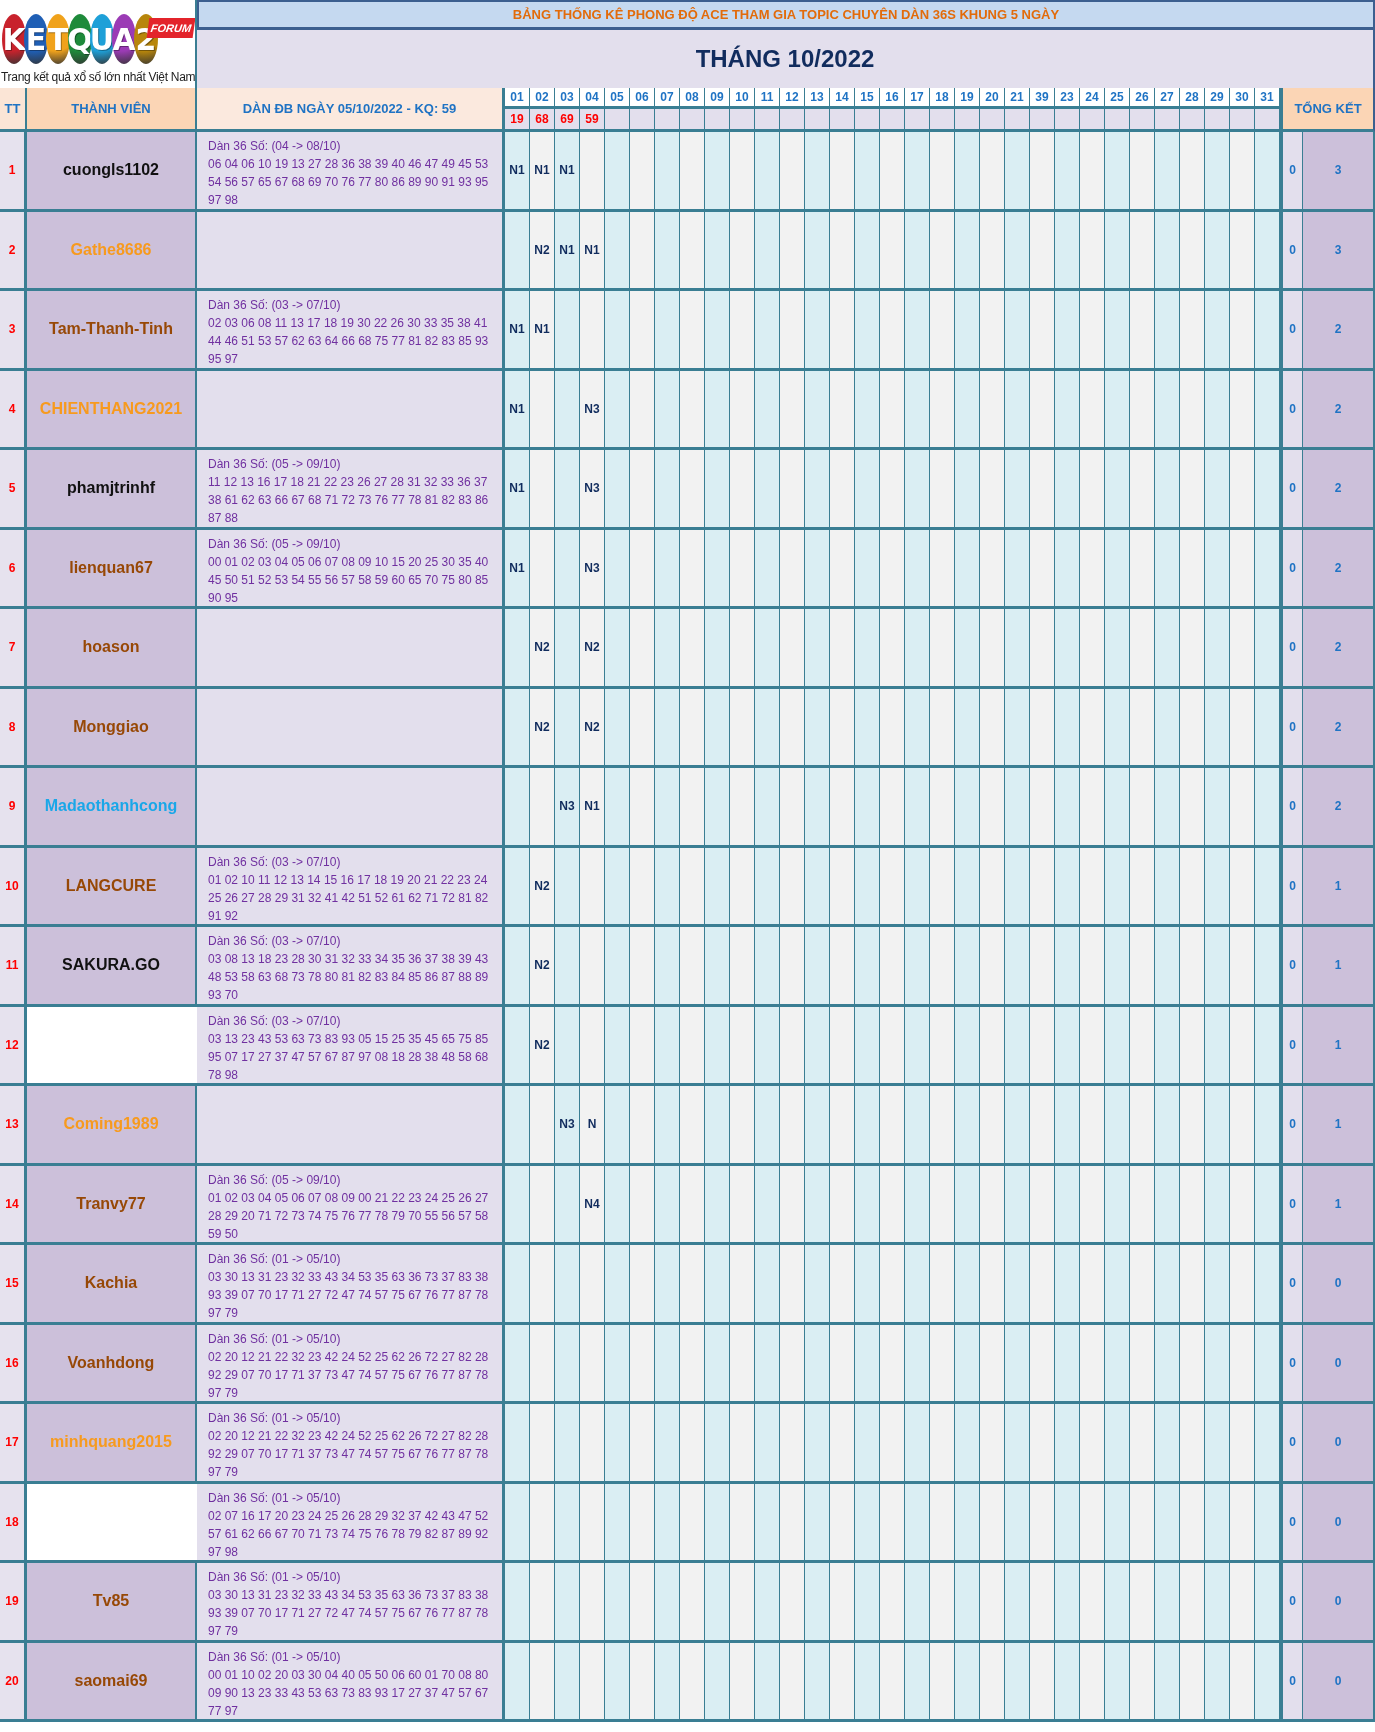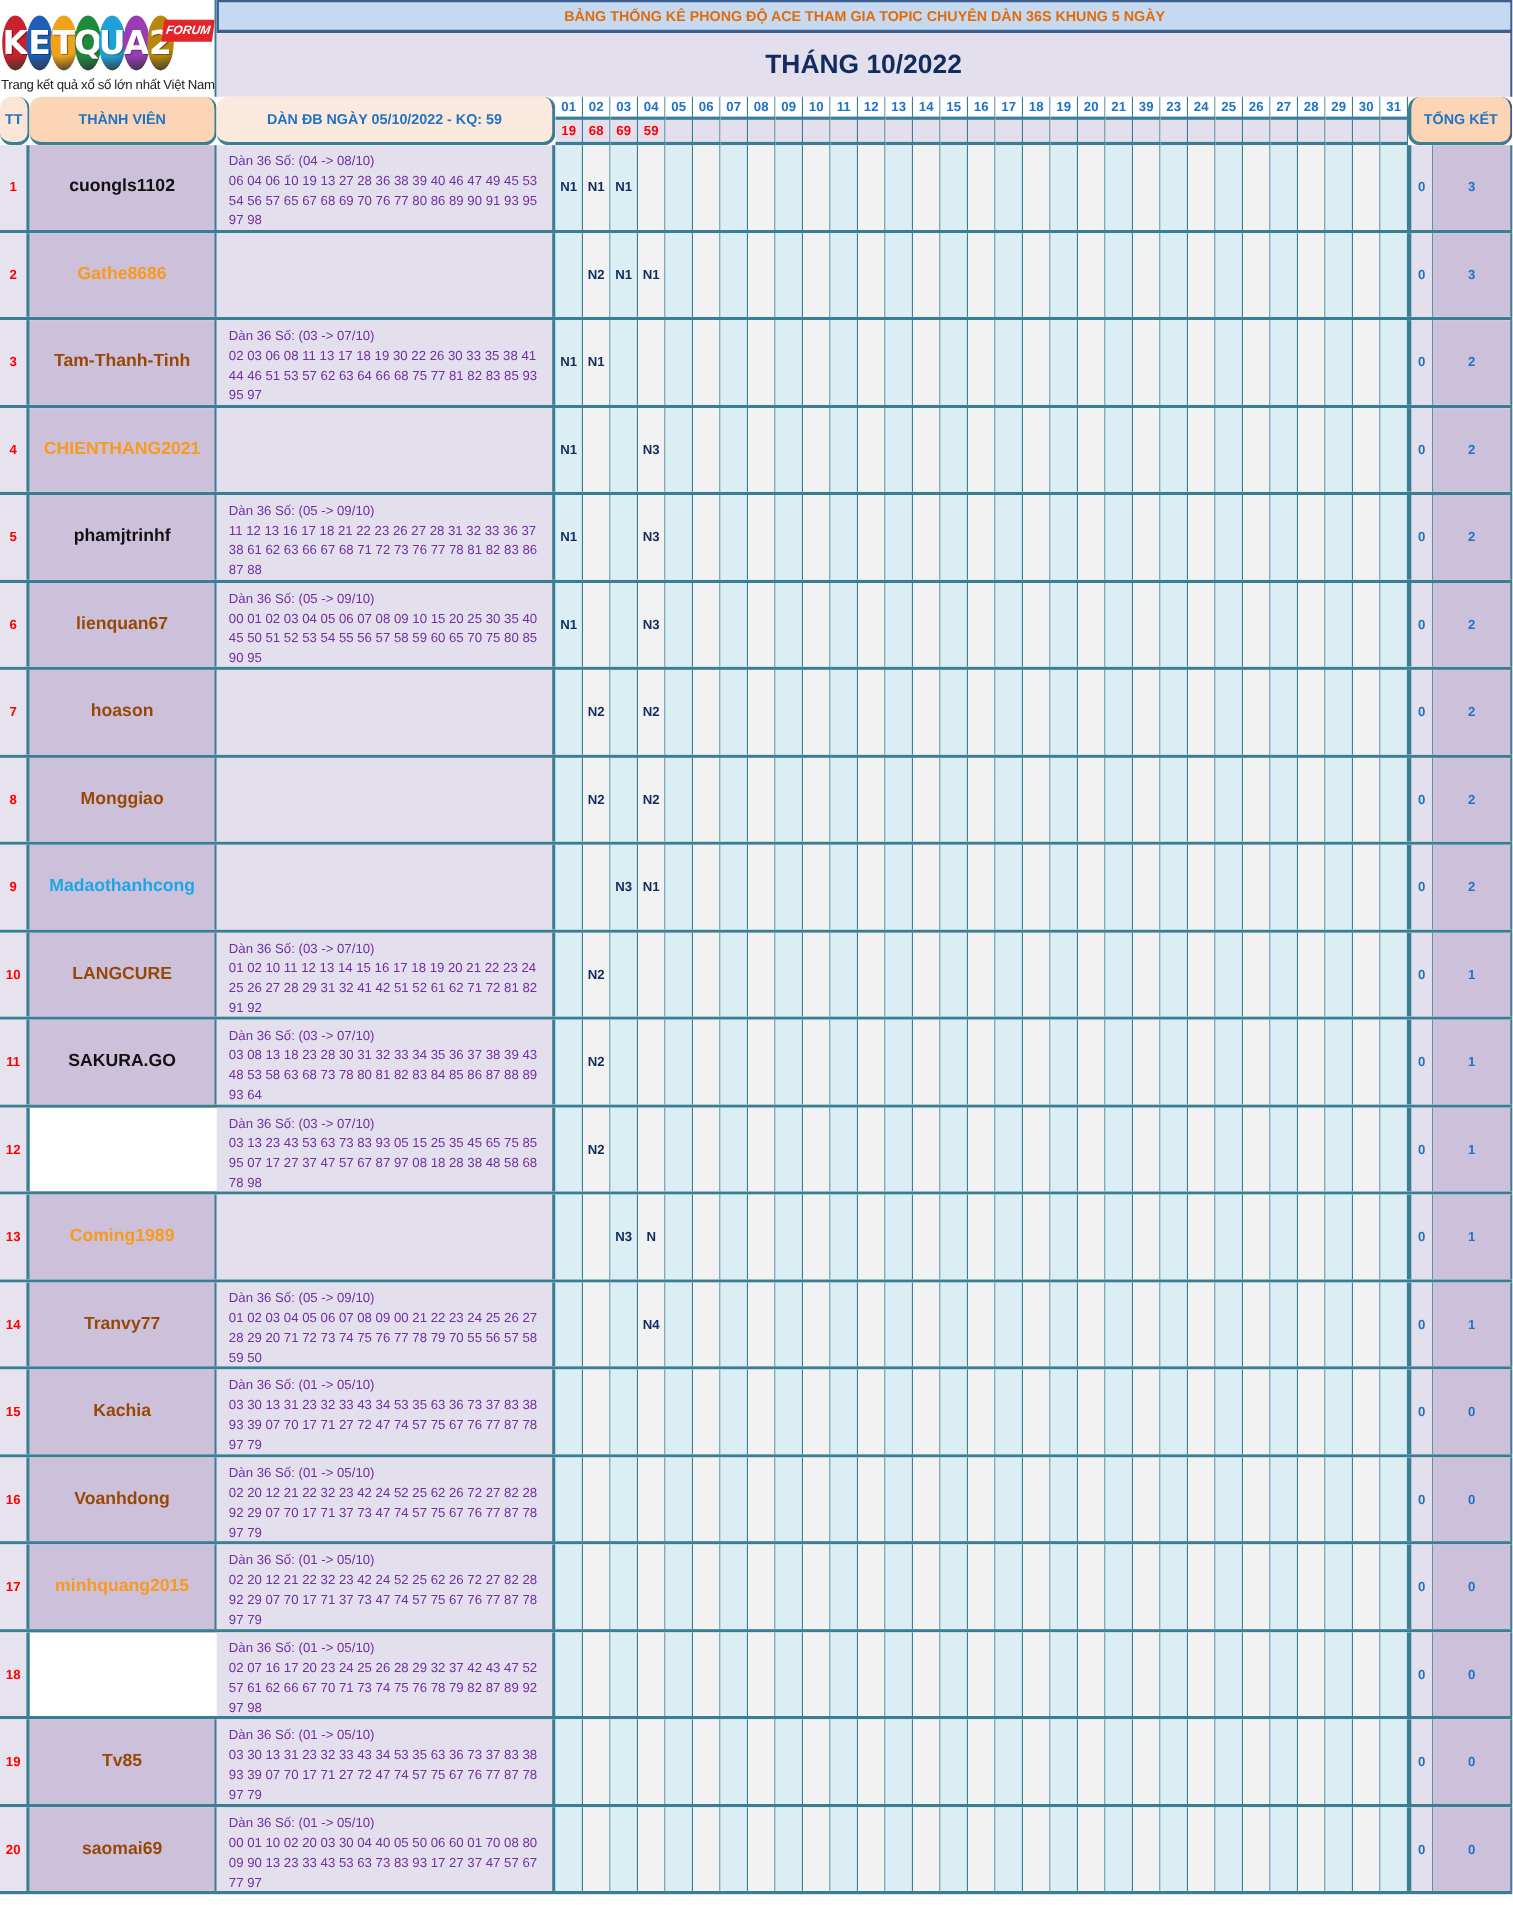--- a/index.html
+++ b/index.html
@@ -12,21 +12,21 @@
   .logo-box { position: absolute; left: 0; top: 0; width: 197px; height: 88px; background: #ffffff; border-right: 2px solid #3a7e93; overflow: hidden; }
   .logo-balls { position: absolute; left: 2px; top: 14px; height: 52px; display: flex; }
   .ball { width: 24px; height: 50px; border-radius: 50%; margin-right: -2px; display: flex; align-items: center; justify-content: center; color: #fff; font-weight: bold; font-size: 30px; font-family: "DejaVu Sans", sans-serif; text-shadow: 1px 1px 0 rgba(0,0,0,.35); }
   .forum-tag { position: absolute; left: 148px; top: 18px; width: 46px; height: 20px; background: #e3242b; color: #fff; font-style: italic; font-weight: bold; font-size: 11px; display: flex; align-items: center; justify-content: center; transform: skewX(-8deg); }
   .logo-caption { position: absolute; left: 1px; top: 70px; font-size: 12px; color: #222; white-space: nowrap; letter-spacing: -0.3px; }
 
   .title-bar { position: absolute; left: 197px; top: 0; width: 1178px; height: 30px; background: #c5d9f0; border: 2px solid #3c5f8f; border-bottom: 3px solid #3c5f8f; display: flex; align-items: center; justify-content: center; color: #e26b0a; font-weight: bold; font-size: 13px; }
   .month-band { position: absolute; left: 197px; top: 30px; width: 1178px; height: 58px; background: #e3dfed; display: flex; align-items: center; justify-content: center; color: #112c5e; font-weight: bold; font-size: 24px; border-right: 2px solid #3c5f8f; }
 
   
-  .hdr { position: absolute; top: 88px; height: 44px; border-bottom: 3px solid #3a7e93; display: flex; align-items: center; justify-content: center; color: #1f73c4; font-weight: bold; font-size: 13px; border-radius: 11px; }
+  .hdr { position: absolute; top: 88px; height: 44px; border-bottom: 3px solid #3a7e93; display: flex; align-items: center; justify-content: center; color: #1f73c4; font-weight: bold; font-size: 13px; }
   .hdr-tt { left: 0; width: 27px; background: #fbe5d6; border-right: 2px solid #3a7e93; }
   .hdr-member { left: 27px; width: 170px; background: #fbd5b5; border-right: 2px solid #3a7e93; }
   .hdr-dan { left: 197px; width: 308px; background: #fbe9de; border-right: 3px solid #3a7e93; }
   .hdr-tong { left: 1280px; width: 95px; background: #fbd5b5; border-left: 3px solid #3a7e93; border-right: 2px solid #3c5f8f; }
 
   .day-head { position: absolute; left: 505px; top: 88px; width: 775px; height: 44px; }
   .day-num { position: absolute; top: 0; width: 25px; height: 21px; background: #ffffff; border-right: 1px solid #3a7e93; border-bottom: 3px solid #3a7e93; color: #1f73c4; font-weight: bold; font-size: 12px; display: flex; align-items: center; justify-content: center; }
   .day-res { position: absolute; top: 21px; width: 25px; height: 23px; background: #e3dfed; border-right: 1px solid #3a7e93; border-bottom: 3px solid #3a7e93; color: #ff0000; font-weight: bold; font-size: 12px; display: flex; align-items: center; justify-content: center; }
 
   
@@ -543,21 +543,21 @@
         <div class="c-t1">0</div>
         <div class="c-t2">1</div>
       </div>
       <div class="row" style="top: 927px;">
         <div class="c-tt">11</div>
         <div class="c-member name-black">SAKURA.GO</div>
         <div class="c-dan">
           <div>Dàn 36 Số: (03 -&gt; 07/10)</div>
           <div>03 08 13 18 23 28 30 31 32 33 34 35 36 37 38 39 43</div>
           <div>48 53 58 63 68 73 78 80 81 82 83 84 85 86 87 88 89</div>
-          <div>93 64</div>
+          <div>93 70</div>
         </div>
         <div class="c-day odd" style="left: 505px;"></div>
         <div class="c-day even" style="left: 530px;">N2</div>
         <div class="c-day odd" style="left: 555px;"></div>
         <div class="c-day even" style="left: 580px;"></div>
         <div class="c-day odd" style="left: 605px;"></div>
         <div class="c-day even" style="left: 630px;"></div>
         <div class="c-day odd" style="left: 655px;"></div>
         <div class="c-day even" style="left: 680px;"></div>
         <div class="c-day odd" style="left: 705px;"></div>

